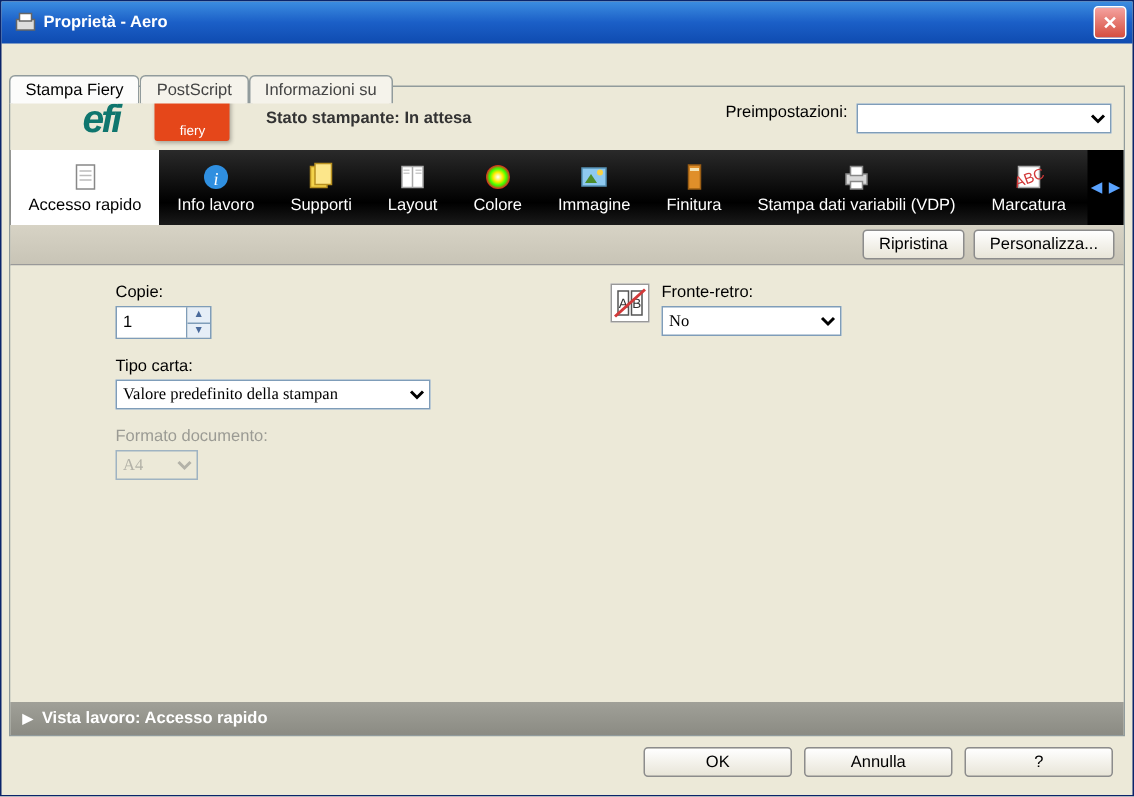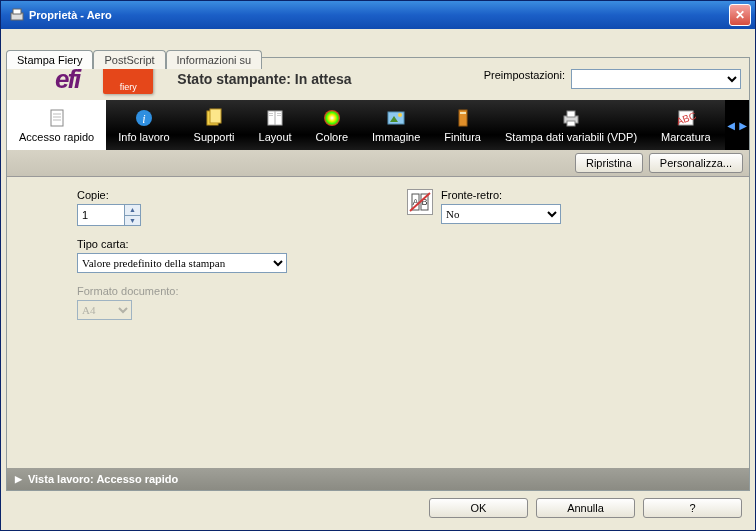--- a/index.html
+++ b/index.html
@@ -9,24 +9,24 @@
 .titlebar .app-icon svg{width:16px;height:16px}
 .titlebar .title{flex:1}
 .titlebar .close{width:20px;height:20px;background:linear-gradient(to bottom,#F5A3A0,#D54D3E);border:1px solid #fff;border-radius:3px;display:flex;align-items:center;justify-content:center;color:#fff;font-weight:bold;cursor:pointer;font-size:12px}
 .client{flex:1;display:flex;flex-direction:column;padding:5px 5px 5px 5px}
 .tabs{position:relative;display:flex;gap:0;margin-top:4px}
 .tab{padding:3px 10px;border:1px solid #919B9C;border-bottom:none;background:#F5F3EB;border-top-left-radius:4px;border-top-right-radius:4px;position:relative;top:12px;cursor:pointer}
 .tab.active{background:#FCFCFB;z-index:2}
 .tab:not(.active){background:#F5F3EB;color:#444}
 .tabpage{flex:1;border:1px solid #919B9C;background:#ECE9D8;display:flex;flex-direction:column}
 .brandrow{display:flex;align-items:center;height:42px;padding:0 8px;gap:24px;background:#ECE9D8}
-.brand-efi{font-family:Arial,sans-serif;font-weight:bold;font-style:italic;font-size:26px;color:#701a75;margin-left:40px;letter-spacing:-2px}
+.brand-efi{font-family:Arial,sans-serif;font-weight:bold;font-style:italic;font-size:26px;color:#0f766e;margin-left:40px;letter-spacing:-2px}
 .brand-fiery{width:50px;height:30px;background:#E5471A;color:#fff;display:flex;align-items:flex-end;justify-content:center;font-size:9px;border-radius:2px;box-shadow:1px 1px 3px rgba(0,0,0,.3)}
 .brand-fiery span{margin-bottom:2px}
-.status-label{font-size:14px;color:#333}
+.status-label{font-size:11px;color:#333}
 .preset-wrap{margin-left:auto;display:flex;gap:6px}
 .preset-wrap select{width:170px;height:20px;border:1px solid #7F9DB9}
 .navbar{height:50px;background:linear-gradient(to bottom,#2a2a2a 0%,#000 70%,#1a1a1a 100%);display:flex;align-items:center;overflow:hidden;position:relative}
 .navitem{flex:0 0 auto;height:100%;display:flex;flex-direction:column;align-items:center;justify-content:center;padding:0 12px;color:#fff;font-size:11px;cursor:pointer;gap:2px}
 .navitem.active{background:#fff;color:#000}
 .navitem .nav-icon{width:22px;height:22px;display:flex;align-items:center;justify-content:center}
 .navscroll{position:absolute;right:0;top:0;height:100%;display:flex;align-items:center;background:#000}
 .navscroll-btn{width:12px;height:100%;display:flex;align-items:center;justify-content:center;color:#fff;cursor:pointer;font-size:10px}
 .navscroll-btn.left{color:#5aa3ff}
 .navscroll-btn.right{color:#5aa3ff}

